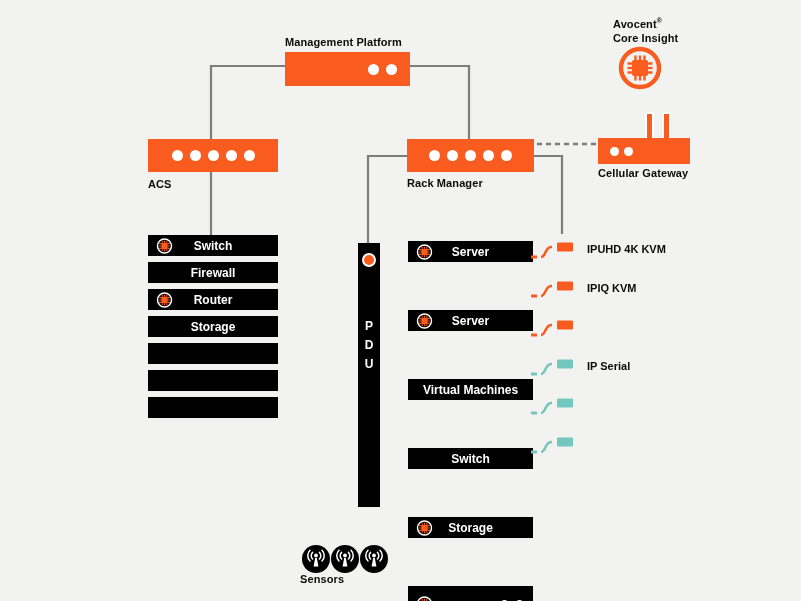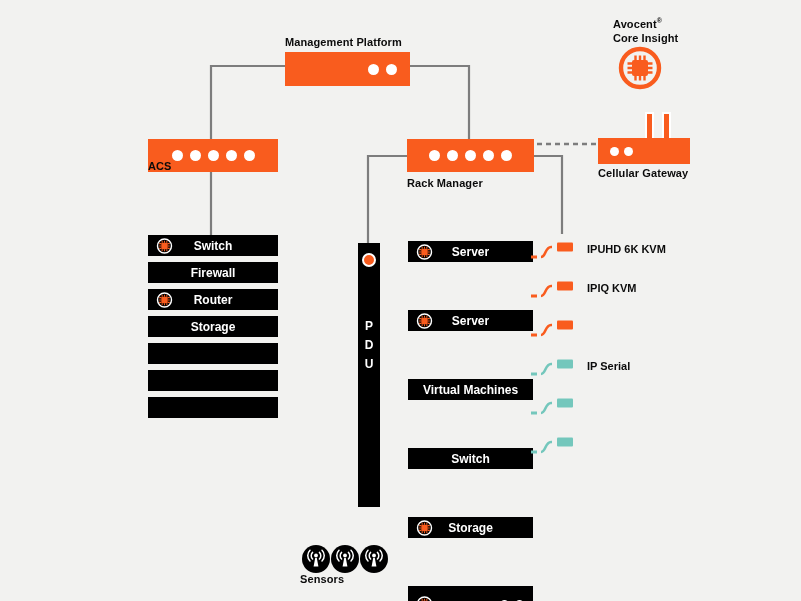--- a/index.html
+++ b/index.html
@@ -54,21 +54,21 @@
 
   <div class="orange-box" style="left:148px;top:139px;width:130px;height:33px;">
     <div class="dots-center">
       <span class="dot" style="width:11px;height:11px"></span>
       <span class="dot" style="width:11px;height:11px"></span>
       <span class="dot" style="width:11px;height:11px"></span>
       <span class="dot" style="width:11px;height:11px"></span>
       <span class="dot" style="width:11px;height:11px"></span>
     </div>
   </div>
-  <div class="abs lbl" style="left:148px;top:160px">ACS</div>
+  <div class="abs lbl" style="left:148px;top:178px">ACS</div>
 
   <div class="orange-box" style="left:407px;top:139px;width:127px;height:33px;">
     <div class="dots-center">
       <span class="dot" style="width:11px;height:11px"></span>
       <span class="dot" style="width:11px;height:11px"></span>
       <span class="dot" style="width:11px;height:11px"></span>
       <span class="dot" style="width:11px;height:11px"></span>
       <span class="dot" style="width:11px;height:11px"></span>
     </div>
   </div>
@@ -190,21 +190,21 @@
       <span class="ups-line-v"></span>
       <span class="ups-label">UPS</span>
     </div>
   </div>
 
   <svg class="abs" style="left:530px;top:240px" width="46" height="30" viewBox="0 0 46 30">
     <path d="M1 17 h6" stroke-width="3" fill="none" stroke="#f95c1e"></path>
     <path d="M11 17 C16 17 15 7 21 7 h1" stroke-width="2.6" fill="none" stroke="#f95c1e"></path>
     <rect x="27" y="2.5" width="16" height="9" rx="1" fill="#f95c1e"></rect>
   </svg>
-  <div class="conn-label" style="left:587px;top:243px">IPUHD 6K KVM</div>
+  <div class="conn-label" style="left:587px;top:243px">IPUHD 4K KVM</div>
 
   <svg class="abs" style="left:530px;top:279px" width="46" height="30" viewBox="0 0 46 30">
     <path d="M1 17 h6" stroke-width="3" fill="none" stroke="#f95c1e"></path>
     <path d="M11 17 C16 17 15 7 21 7 h1" stroke-width="2.6" fill="none" stroke="#f95c1e"></path>
     <rect x="27" y="2.5" width="16" height="9" rx="1" fill="#f95c1e"></rect>
   </svg>
   <div class="conn-label" style="left:587px;top:282px">IPIQ KVM</div>
 
   <svg class="abs" style="left:530px;top:318px" width="46" height="30" viewBox="0 0 46 30">
     <path d="M1 17 h6" stroke-width="3" fill="none" stroke="#f95c1e"></path>

